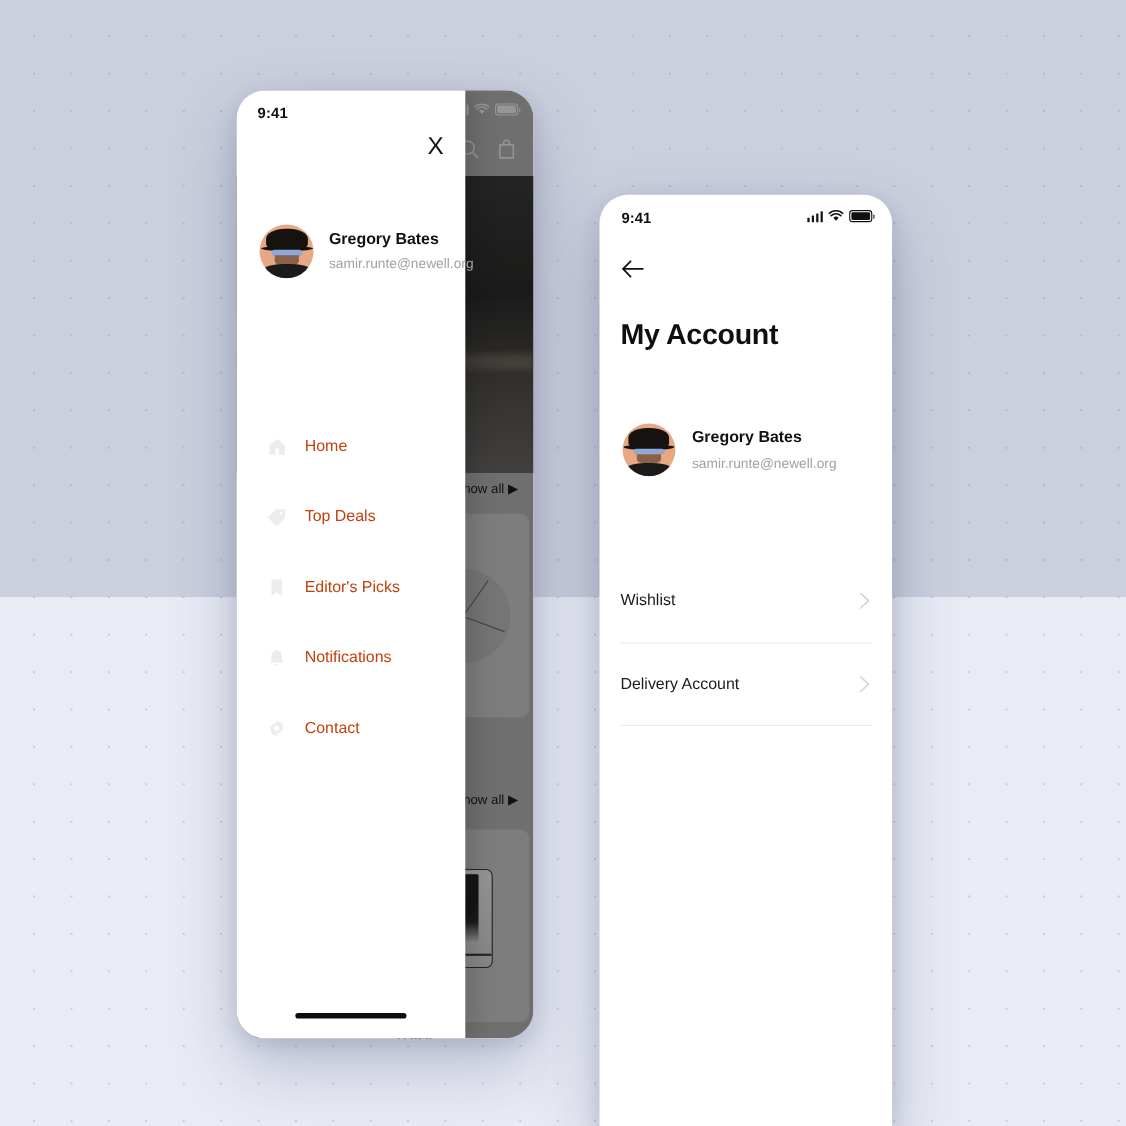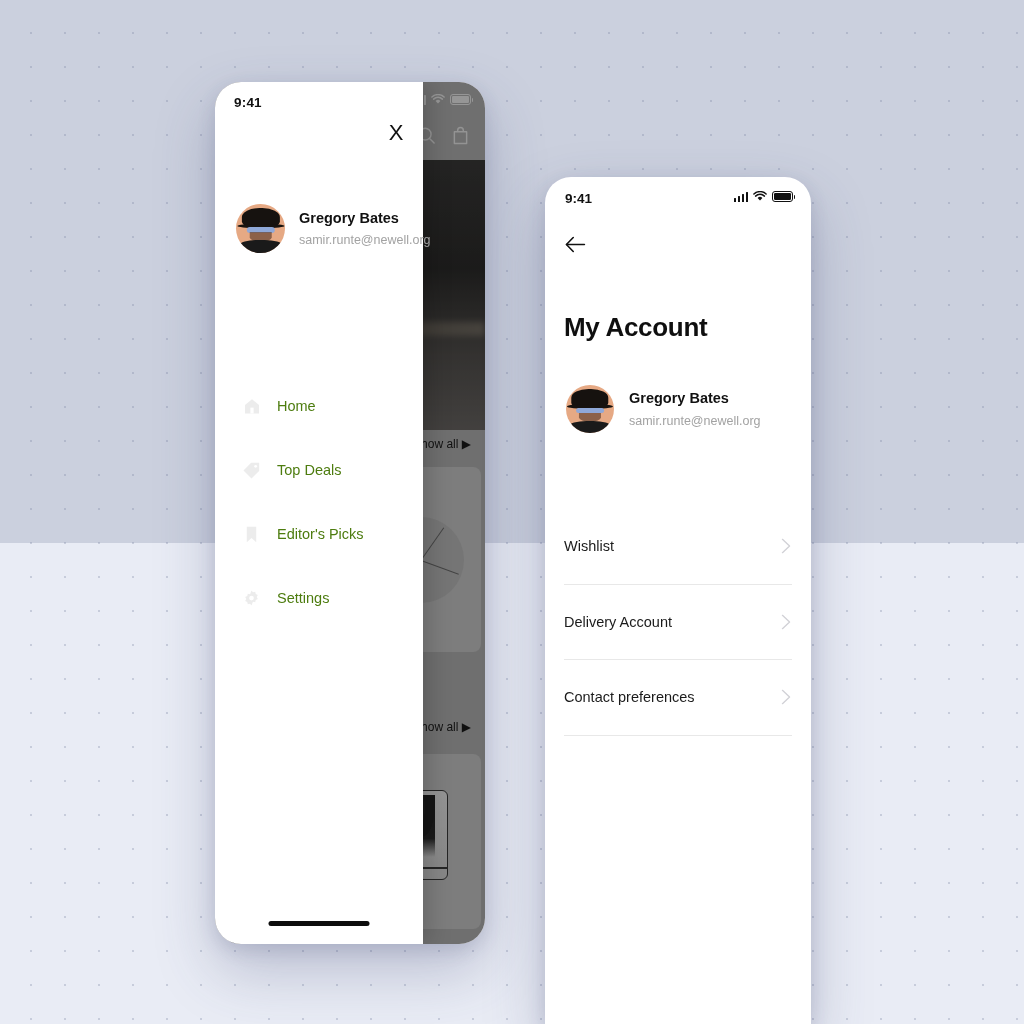--- a/index.html
+++ b/index.html
@@ -312,21 +312,21 @@
   .d-icon {
     width: 17px; height: 18px;
     flex: none;
     display: flex;
     align-items: center;
     justify-content: center;
   }
   .d-icon svg { display: block; }
   .d-label {
     font-size: 14.5px;
-    color: #4d7c0f;
+    color: #c2410c;
     white-space: nowrap;
   }
   .home-bar {
     position: absolute;
     left: 50%;
     transform: translateX(-50%);
     bottom: 18px;
     width: 101px; height: 5px;
     border-radius: 3px;
     background: #0d0d0d;
@@ -362,21 +362,20 @@
     justify-content: center;
     cursor: pointer;
   }
   .r-title {
     position: absolute;
     left: 19px; top: 112px;
     font-size: 26px;
     font-weight: bold;
     color: #0f0f0f;
     letter-spacing: -.3px;
-    margin-top: 23px;
   }
   .r-profile {
     position: absolute;
     left: 21px; top: 208px;
     display: flex;
     align-items: center;
     gap: 15px;
   }
   .r-profile .avatar { width: 48px; height: 48px; }
   .r-list {
@@ -592,29 +591,38 @@
 
       <div class="d-item">
         <span class="d-icon">
           <svg width="13" height="17" viewBox="0 0 13 18">
             <path d="M1.5 0.8 h10 v16.4 L6.5 12.6 L1.5 17.2 Z" fill="#ececec"></path>
           </svg>
         </span>
         <span class="d-label">Editor's Picks</span>
       </div>
 
+      <div class="d-item">
+        <span class="d-icon">
+          <svg width="15" height="17" viewBox="0 0 16 18">
+            <path d="M8 1 a5 5 0 0 1 5 5 v4.4 l1.5 2.6 H1.5 L3 10.4 V6 a5 5 0 0 1 5 -5 Z" fill="#ececec"></path>
+            <path d="M6.1 14.6 a2 2 0 0 0 3.8 0 Z" fill="#ececec"></path>
+          </svg>
+        </span>
+        <span class="d-label">Notifications</span>
+      </div>
 
       <div class="d-item">
         <span class="d-icon">
           <svg width="17" height="17" viewBox="0 0 18 18">
             <path d="M9 0.6 l1.5 1.9 2.4 -0.6 0.6 2.4 2.2 1.1 -1.2 2.1 1.2 2.1 -2.2 1.1 -0.6 2.4 -2.4 -0.6 L9 16.4 7.5 14.5 5.1 15.1 4.5 12.7 2.3 11.6 3.5 9.5 2.3 7.4 4.5 6.3 5.1 3.9 7.5 4.5 Z" fill="#ececec"></path>
             <circle cx="9" cy="8.5" r="2.5" fill="#ffffff"></circle>
           </svg>
         </span>
-        <span class="d-label">Settings</span>
+        <span class="d-label">Contact</span>
       </div>
 
     </div>
 
     <div class="home-bar"></div>
   </div>
 </div>
 
 <div class="phone" id="phone-right">
 
@@ -671,21 +679,15 @@
 
 
     <div class="r-row">
       <span class="r-row-label">Delivery Account</span>
       <svg class="r-chev" viewBox="0 0 12 18">
           <path d="M2 1.5 L10 9 L2 16.5" stroke="#c9c9cf" stroke-width="1.5" fill="none" stroke-linecap="round" stroke-linejoin="round"></path>
         </svg>
     </div>
 
 
-    <div class="r-row">
-      <span class="r-row-label">Contact preferences</span>
-      <svg class="r-chev" viewBox="0 0 12 18">
-          <path d="M2 1.5 L10 9 L2 16.5" stroke="#c9c9cf" stroke-width="1.5" fill="none" stroke-linecap="round" stroke-linejoin="round"></path>
-        </svg>
-    </div>
 
   </div>
 </div>
 
 </body></html>

